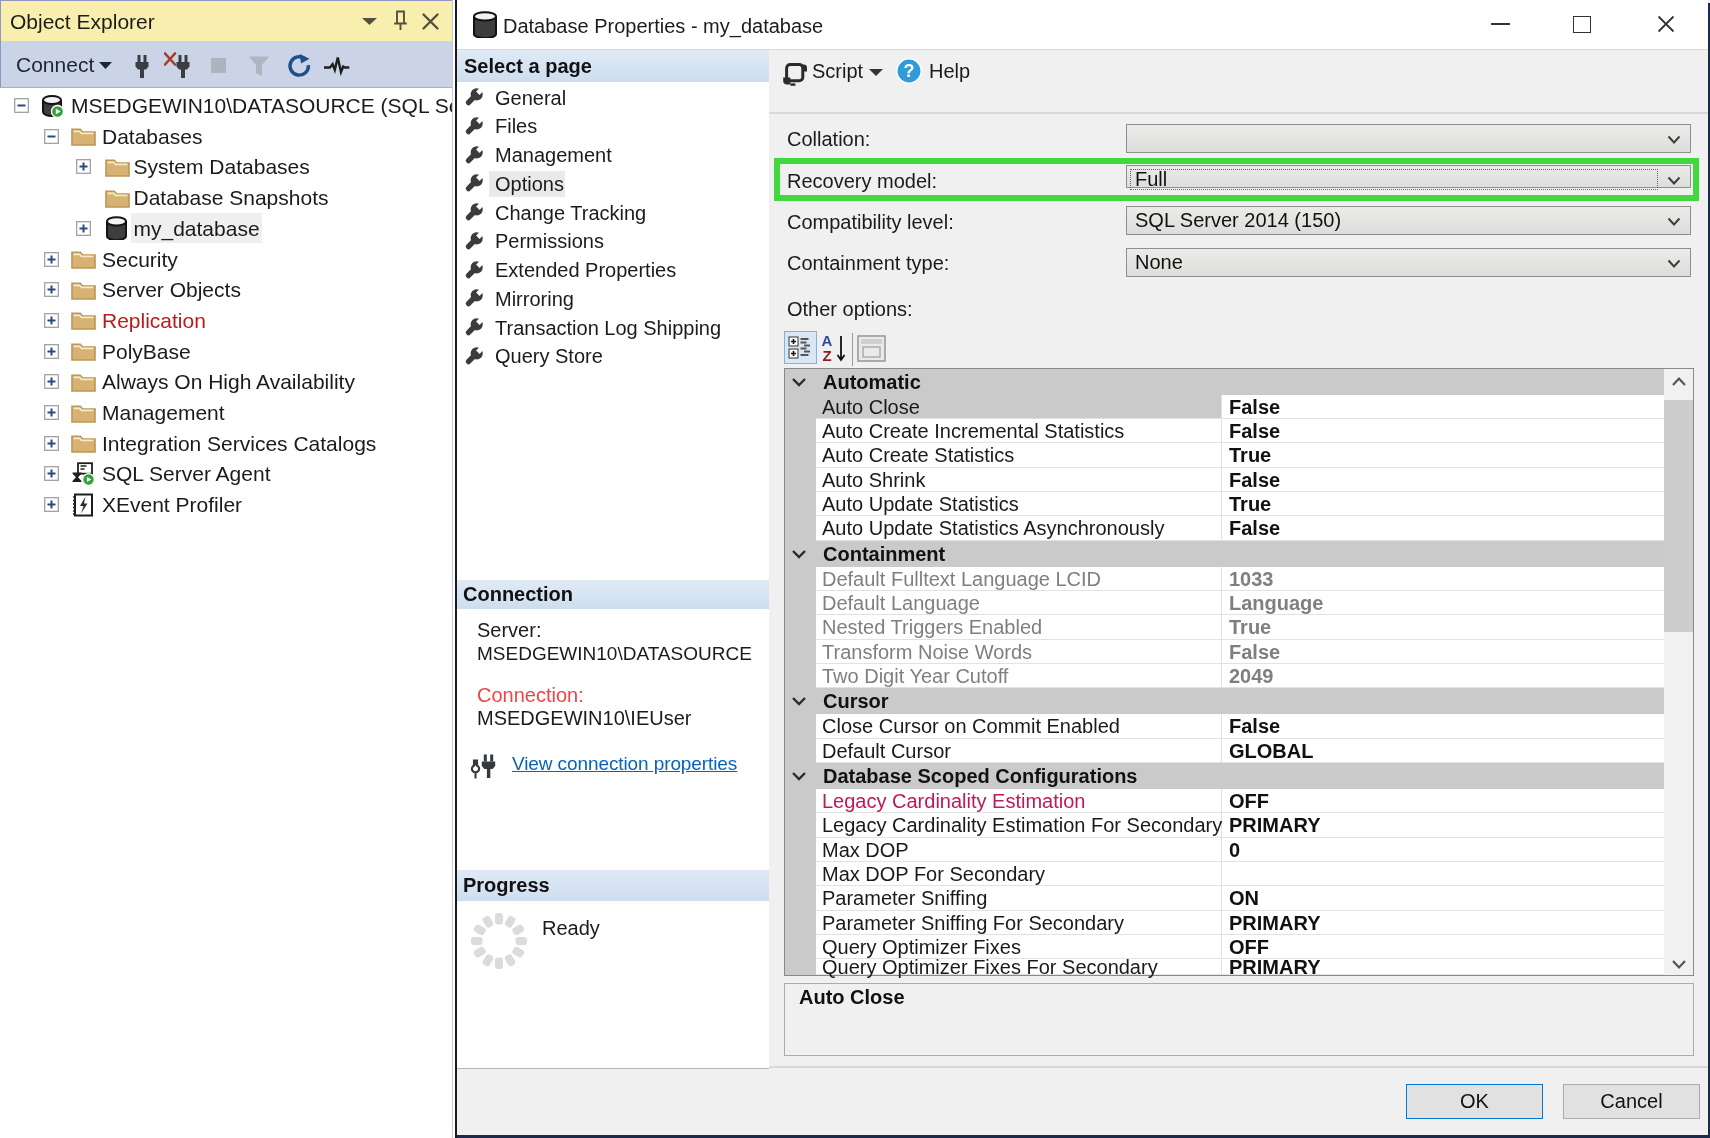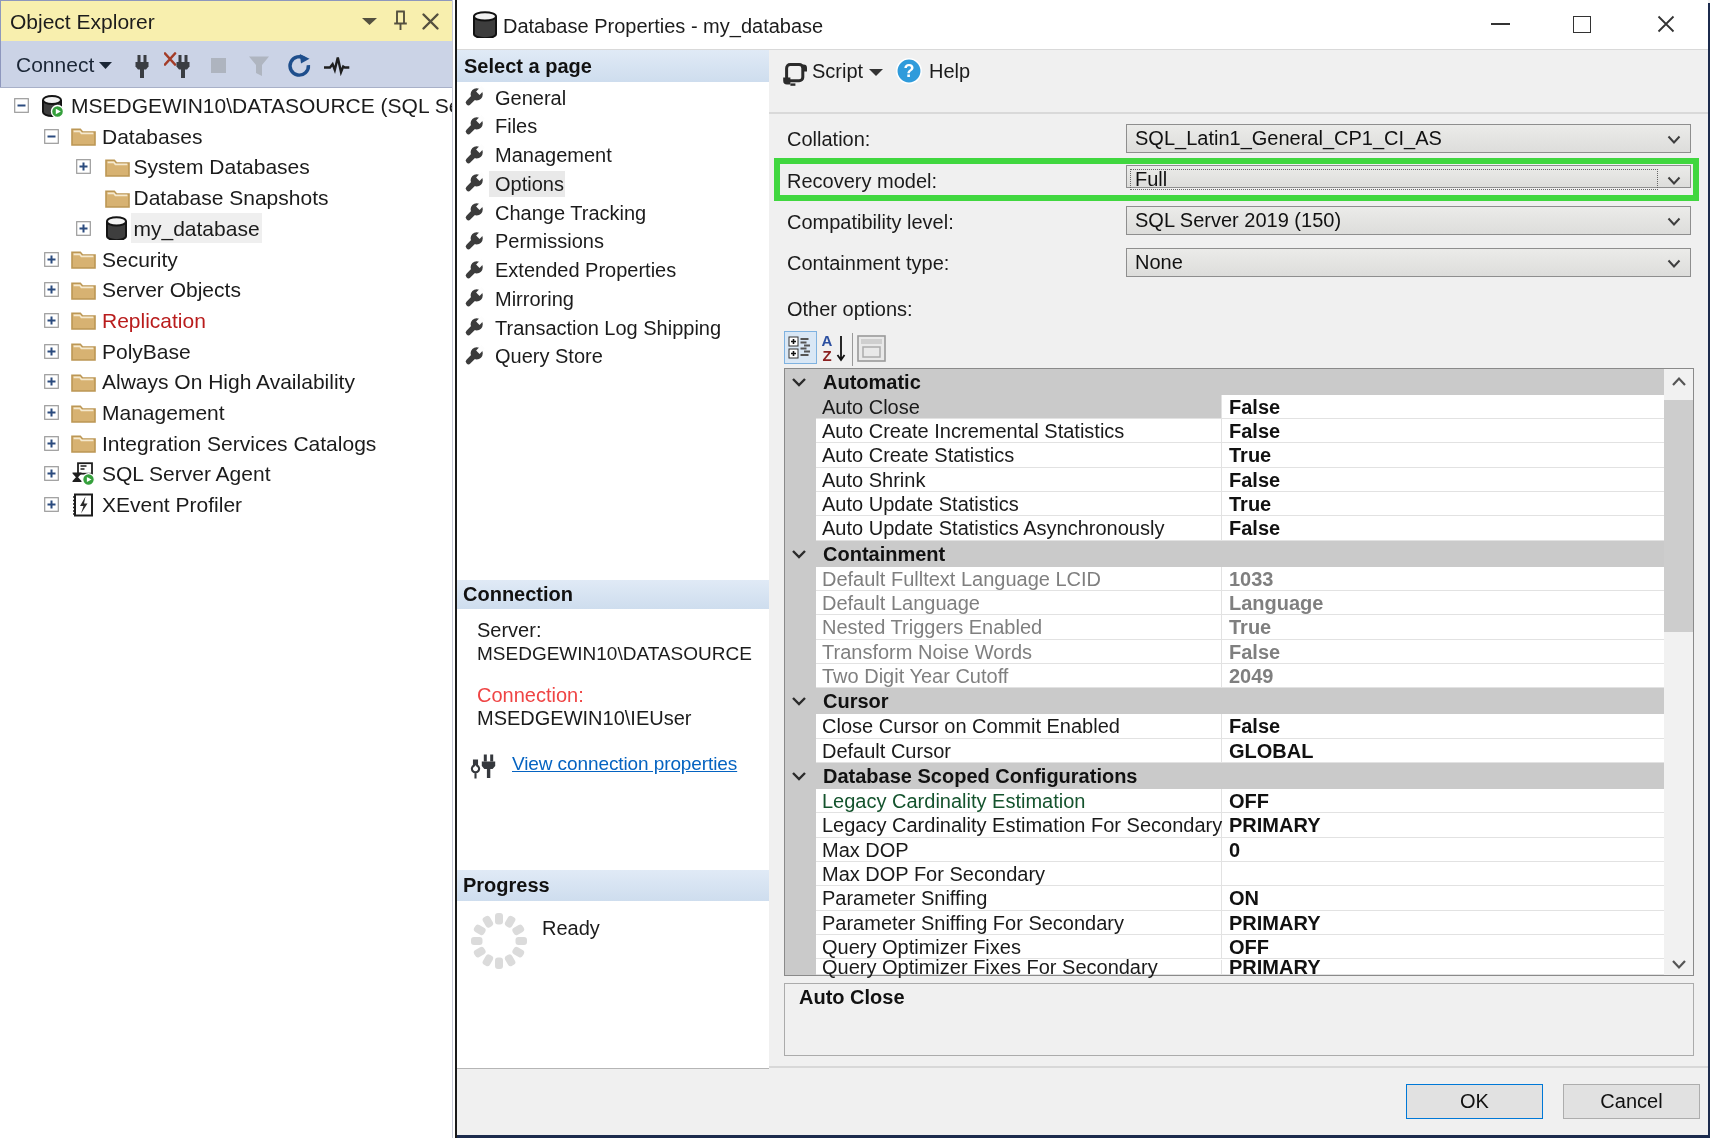--- a/index.html
+++ b/index.html
@@ -320,36 +320,35 @@
   </svg>
 <div style="position:absolute;left:812px;top:57.0px;height:28px;line-height:28px;font-size:20px;color:#1b1b1b;font-weight:normal;white-space:nowrap;">Script</div>
 <div style="position:absolute;left:869px;top:69px;width:14px;height:7px;background:#333;clip-path:polygon(0 0,100% 0,50% 100%);"></div>
 <svg style="position:absolute;left:896px;top:58px;width:26px;height:26px;" width="26" height="26" viewBox="0 0 26 26">
     <circle cx="13" cy="13" r="12.2" fill="#2F9BDB" stroke="#fff" stroke-width="1.5"></circle>
     <text x="13" y="19" text-anchor="middle" font-size="18" font-weight="bold" fill="#fff" font-family="Liberation Sans">?</text>
   </svg>
 <div style="position:absolute;left:929px;top:57.0px;height:28px;line-height:28px;font-size:20px;color:#1b1b1b;font-weight:normal;white-space:nowrap;">Help</div>
 <div style="position:absolute;left:787px;top:125.0px;height:28px;line-height:28px;font-size:20px;color:#1b1b1b;font-weight:normal;white-space:nowrap;">Collation:</div>
 <div style="position:absolute;left:1126px;top:124px;width:565px;height:29px;background:linear-gradient(#EBEBE9,#DDDDDB);border:1px solid #8E8E8E;">
-    <div style="position:absolute;left:8px;top:0;height:27px;line-height:27px;font-size:20px;color:#111;white-space:nowrap;">SQL_Latin1_General_CP1_CI_AS</div>
     <svg style="position:absolute;right:9px;top:9.5px;" width="14" height="10" viewBox="0 0 14 10">
       <path d="M1.5 1.5 L7 7.5 12.5 1.5" fill="none" stroke="#3E3E3E" stroke-width="2"></path>
     </svg>
   </div>
 <div style="position:absolute;left:787px;top:167.0px;height:28px;line-height:28px;font-size:20px;color:#1b1b1b;font-weight:normal;white-space:nowrap;">Recovery model:</div>
 <div style="position:absolute;left:1126px;top:165px;width:565px;height:23px;background:linear-gradient(#EBEBE9,#DDDDDB);border:1px solid #8E8E8E;">
     <div style="position:absolute;left:8px;top:0;height:27px;line-height:27px;font-size:20px;color:#111;white-space:nowrap;">Full</div>
     <div style="position:absolute;left:3px;top:3px;width:528px;height:21px;border:1px dotted #666;"></div>
     <svg style="position:absolute;right:9px;top:9.5px;" width="14" height="10" viewBox="0 0 14 10">
       <path d="M1.5 1.5 L7 7.5 12.5 1.5" fill="none" stroke="#3E3E3E" stroke-width="2"></path>
     </svg>
   </div>
 <div style="position:absolute;left:787px;top:208.0px;height:28px;line-height:28px;font-size:20px;color:#1b1b1b;font-weight:normal;white-space:nowrap;">Compatibility level:</div>
 <div style="position:absolute;left:1126px;top:206px;width:565px;height:29px;background:linear-gradient(#EBEBE9,#DDDDDB);border:1px solid #8E8E8E;">
-    <div style="position:absolute;left:8px;top:0;height:27px;line-height:27px;font-size:20px;color:#111;white-space:nowrap;">SQL Server 2019 (150)</div>
+    <div style="position:absolute;left:8px;top:0;height:27px;line-height:27px;font-size:20px;color:#111;white-space:nowrap;">SQL Server 2014 (150)</div>
     <svg style="position:absolute;right:9px;top:9.5px;" width="14" height="10" viewBox="0 0 14 10">
       <path d="M1.5 1.5 L7 7.5 12.5 1.5" fill="none" stroke="#3E3E3E" stroke-width="2"></path>
     </svg>
   </div>
 <div style="position:absolute;left:787px;top:249.0px;height:28px;line-height:28px;font-size:20px;color:#1b1b1b;font-weight:normal;white-space:nowrap;">Containment type:</div>
 <div style="position:absolute;left:1126px;top:248px;width:565px;height:29px;background:linear-gradient(#EBEBE9,#DDDDDB);border:1px solid #8E8E8E;">
     <div style="position:absolute;left:8px;top:0;height:27px;line-height:27px;font-size:20px;color:#111;white-space:nowrap;">None</div>
     <svg style="position:absolute;right:9px;top:9.5px;" width="14" height="10" viewBox="0 0 14 10">
       <path d="M1.5 1.5 L7 7.5 12.5 1.5" fill="none" stroke="#3E3E3E" stroke-width="2"></path>
     </svg>
@@ -444,21 +443,21 @@
 <div style="position:absolute;left:1222px;top:738.7000000000003px;width:442px;height:24.35px;background:#fff;border-bottom:1px solid #E2E2E2;"></div>
 <div style="position:absolute;left:822px;top:738.7000000000003px;height:24.35px;line-height:24.35px;font-size:20px;color:#1a1a1a;font-weight:normal;white-space:nowrap;">Default Cursor</div>
 <div style="position:absolute;left:1229px;top:738.7000000000003px;height:24.35px;line-height:24.35px;font-size:20px;color:#111;font-weight:bold;white-space:nowrap;">GLOBAL</div>
 <div style="position:absolute;left:784.5px;top:763.0500000000003px;width:879.5px;height:26.0px;background:#CACACA;"></div>
 <svg style="position:absolute;left:791px;top:771.0500000000003px;width:16px;height:11px;" width="16" height="11" viewBox="0 0 16 11">
     <path d="M2 2 L8 8 14 2" fill="none" stroke="#2b2b2b" stroke-width="2.4"></path>
   </svg>
 <div style="position:absolute;left:823px;top:762.0500000000003px;height:28px;line-height:28px;font-size:20px;color:#111;font-weight:bold;white-space:nowrap;">Database Scoped Configurations</div>
 <div style="position:absolute;left:816px;top:789.0500000000003px;width:406px;height:24.35px;background:#fff;border-bottom:1px solid #E2E2E2;border-right:1px solid #E2E2E2;"></div>
 <div style="position:absolute;left:1222px;top:789.0500000000003px;width:442px;height:24.35px;background:#fff;border-bottom:1px solid #E2E2E2;"></div>
-<div style="position:absolute;left:822px;top:789.0500000000003px;height:35px;line-height:24.35px;font-size:20px;color:#14532d;font-weight:normal;white-space:nowrap;">Legacy Cardinality Estimation</div>
+<div style="position:absolute;left:822px;top:789.0500000000003px;height:35px;line-height:24.35px;font-size:20px;color:#be185d;font-weight:normal;white-space:nowrap;">Legacy Cardinality Estimation</div>
 <div style="position:absolute;left:1229px;top:789.0500000000003px;height:24.35px;line-height:24.35px;font-size:20px;color:#111;font-weight:bold;white-space:nowrap;">OFF</div>
 <div style="position:absolute;left:816px;top:813.4000000000003px;width:406px;height:24.35px;background:#fff;border-bottom:1px solid #E2E2E2;border-right:1px solid #E2E2E2;"></div>
 <div style="position:absolute;left:1222px;top:813.4000000000003px;width:442px;height:24.35px;background:#fff;border-bottom:1px solid #E2E2E2;"></div>
 <div style="position:absolute;left:822px;top:813.4000000000003px;height:24.35px;line-height:24.35px;font-size:20px;color:#1a1a1a;font-weight:normal;white-space:nowrap;">Legacy Cardinality Estimation For Secondary</div>
 <div style="position:absolute;left:1229px;top:813.4000000000003px;height:24.35px;line-height:24.35px;font-size:20px;color:#111;font-weight:bold;white-space:nowrap;">PRIMARY</div>
 <div style="position:absolute;left:816px;top:837.7500000000003px;width:406px;height:24.35px;background:#fff;border-bottom:1px solid #E2E2E2;border-right:1px solid #E2E2E2;"></div>
 <div style="position:absolute;left:1222px;top:837.7500000000003px;width:442px;height:24.35px;background:#fff;border-bottom:1px solid #E2E2E2;"></div>
 <div style="position:absolute;left:822px;top:837.7500000000003px;height:24.35px;line-height:24.35px;font-size:20px;color:#1a1a1a;font-weight:normal;white-space:nowrap;">Max DOP</div>
 <div style="position:absolute;left:1229px;top:837.7500000000003px;height:24.35px;line-height:24.35px;font-size:20px;color:#111;font-weight:bold;white-space:nowrap;">0</div>
 <div style="position:absolute;left:816px;top:862.1000000000004px;width:406px;height:24.35px;background:#fff;border-bottom:1px solid #E2E2E2;border-right:1px solid #E2E2E2;"></div>

